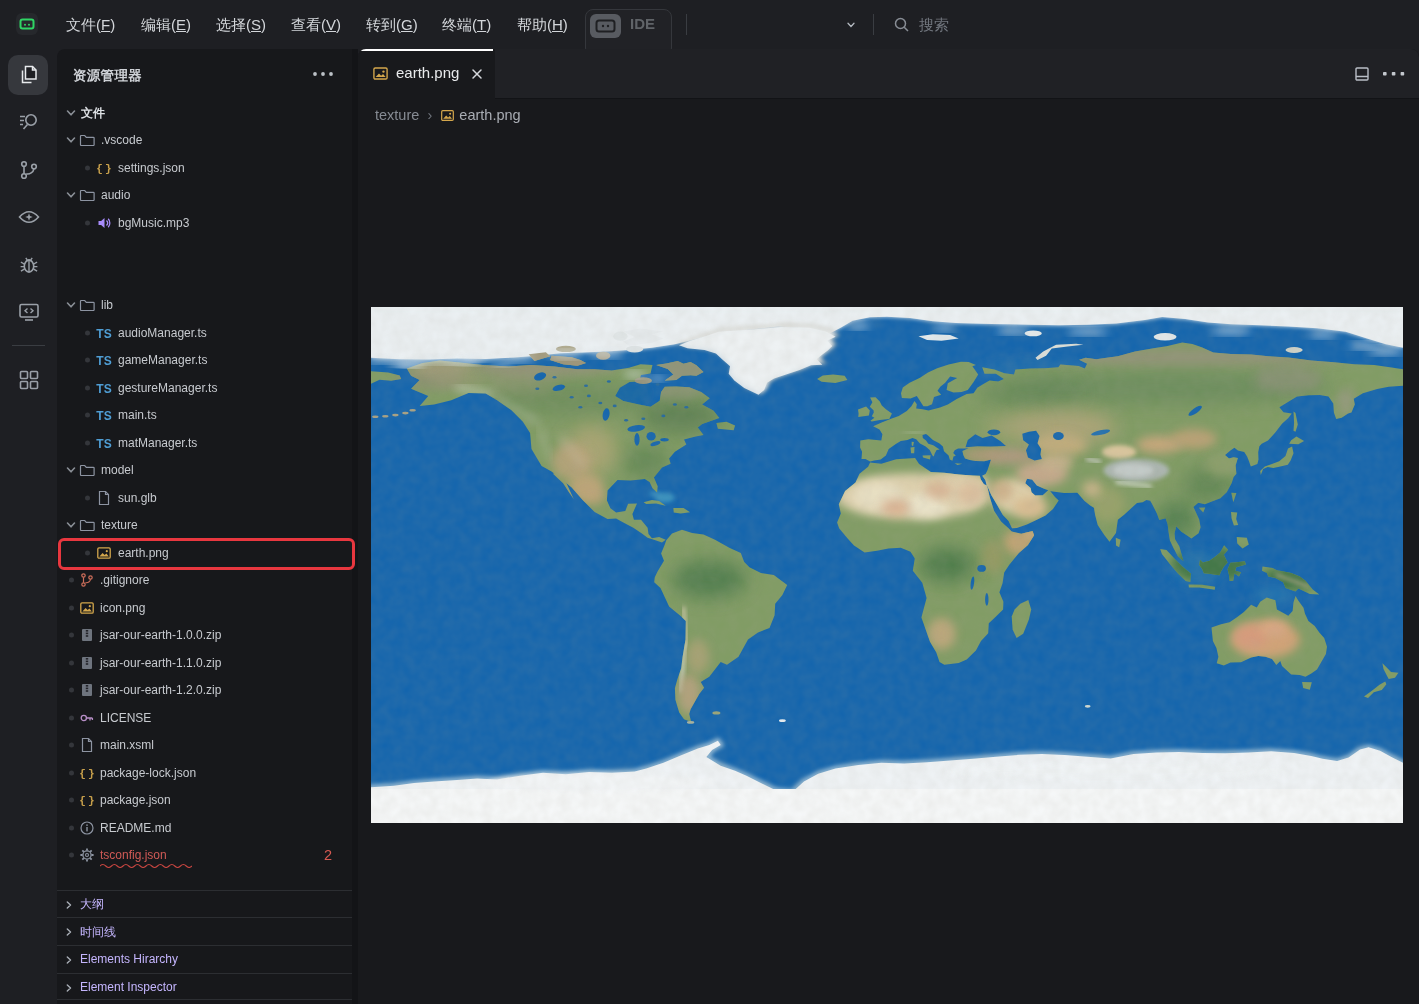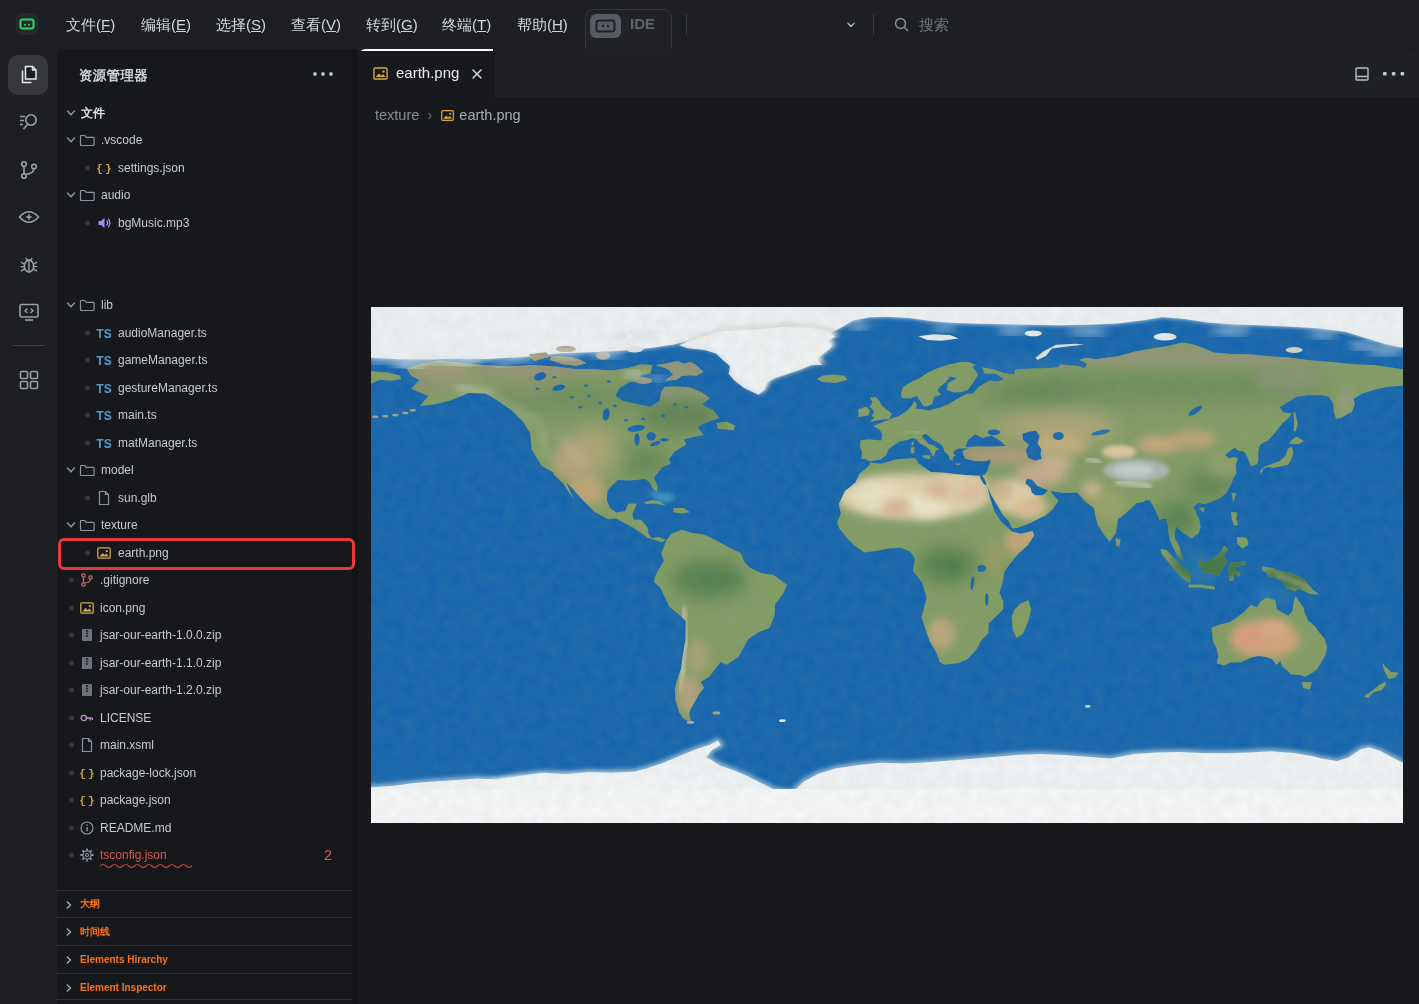--- a/index.html
+++ b/index.html
@@ -13,28 +13,28 @@
 .ideInner { position:absolute; left:4px; top:3.5px; width:31px; height:24px; background:#585b61; border-radius:6px; }
 .ideTxt { position:absolute; left:44px; top:5px; font-size:15px; font-weight:bold; color:#606468; }
 .vsep { position:absolute; top:14px; width:1px; height:21px; background:#3a3d42; }
 #projName { position:absolute; left:703px; top:0; height:49px; line-height:49px; font-size:14.5px; font-weight:bold; color:#eceef0; }
 #searchTxt { position:absolute; left:893px; top:0; height:49px; line-height:49px; font-size:15px; color:#71767e; }
 
 #actbar { position:absolute; left:0; top:49px; width:57px; height:955px; background:#1e1f23; }
 .actActive { position:absolute; left:8px; top:6px; width:40px; height:40px; background:#36383d; border-radius:10px; }
 
 #sidebar { position:absolute; left:57px; top:49px; width:295px; height:955px; background:#17181b; border-radius:8px 0 0 0; overflow:hidden; }
-#sbHead { position:absolute; left:22px; top:18px; font-size:13.5px; font-weight:bold; color:#cfd2d7; letter-spacing:0.3px; }
+#sbHead { position:absolute; left:16px; top:18px; font-size:13.5px; font-weight:bold; color:#cfd2d7; letter-spacing:0.3px; }
 .row { position:absolute; left:0; width:295px; height:27.5px; }
 .rlab { position:absolute; top:50%; transform:translateY(-50%); font-size:12px; color:#c7cacf; white-space:nowrap; }
 .dot { position:absolute; top:50%; transform:translateY(-50%); width:5px; height:5px; border-radius:50%; background:#34363b; }
 .chev { position:absolute; top:50%; transform:translateY(-50%); width:14px; height:14px; }
 .ficon { position:absolute; top:50%; transform:translateY(-50%); width:16px; height:16px; }
 .sect { position:absolute; left:0; width:295px; height:28px; border-top:1px solid #2c2e32; }
-.sectLab { position:absolute; left:23px; top:50%; transform:translateY(-50%); font-size:10px; font-weight:bold; color:#f97316; }
+.sectLab { position:absolute; left:23px; top:50%; transform:translateY(-50%); font-size:12px; font-weight:normal; color:#c4b5fd; }
 .badge { position:absolute; right:20px; top:50%; transform:translateY(-50%); font-size:14.5px; color:#d85a52; }
 
 #editor { position:absolute; left:358px; top:49px; width:1061px; height:955px; background:#18191c; border-radius:8px 8px 0 0; overflow:hidden; }
 #tabstrip { position:absolute; left:0; top:0; width:1061px; height:50px; background:#202125; border-radius:8px 8px 0 0; border-bottom:1px solid #121316; }
 #tab { position:absolute; left:0; top:0; width:137px; height:50px; background:#18191c; }
 #tabLab { position:absolute; left:38px; top:15px; font-size:15px; color:#e8eaec; }
 #crumbs { position:absolute; left:17px; top:56px; height:20px; font-size:14.5px; color:#868b93; }
 #mapwrap { position:absolute; left:13px; top:258px; width:1032px; height:516px; }
 </style>
 </head>

